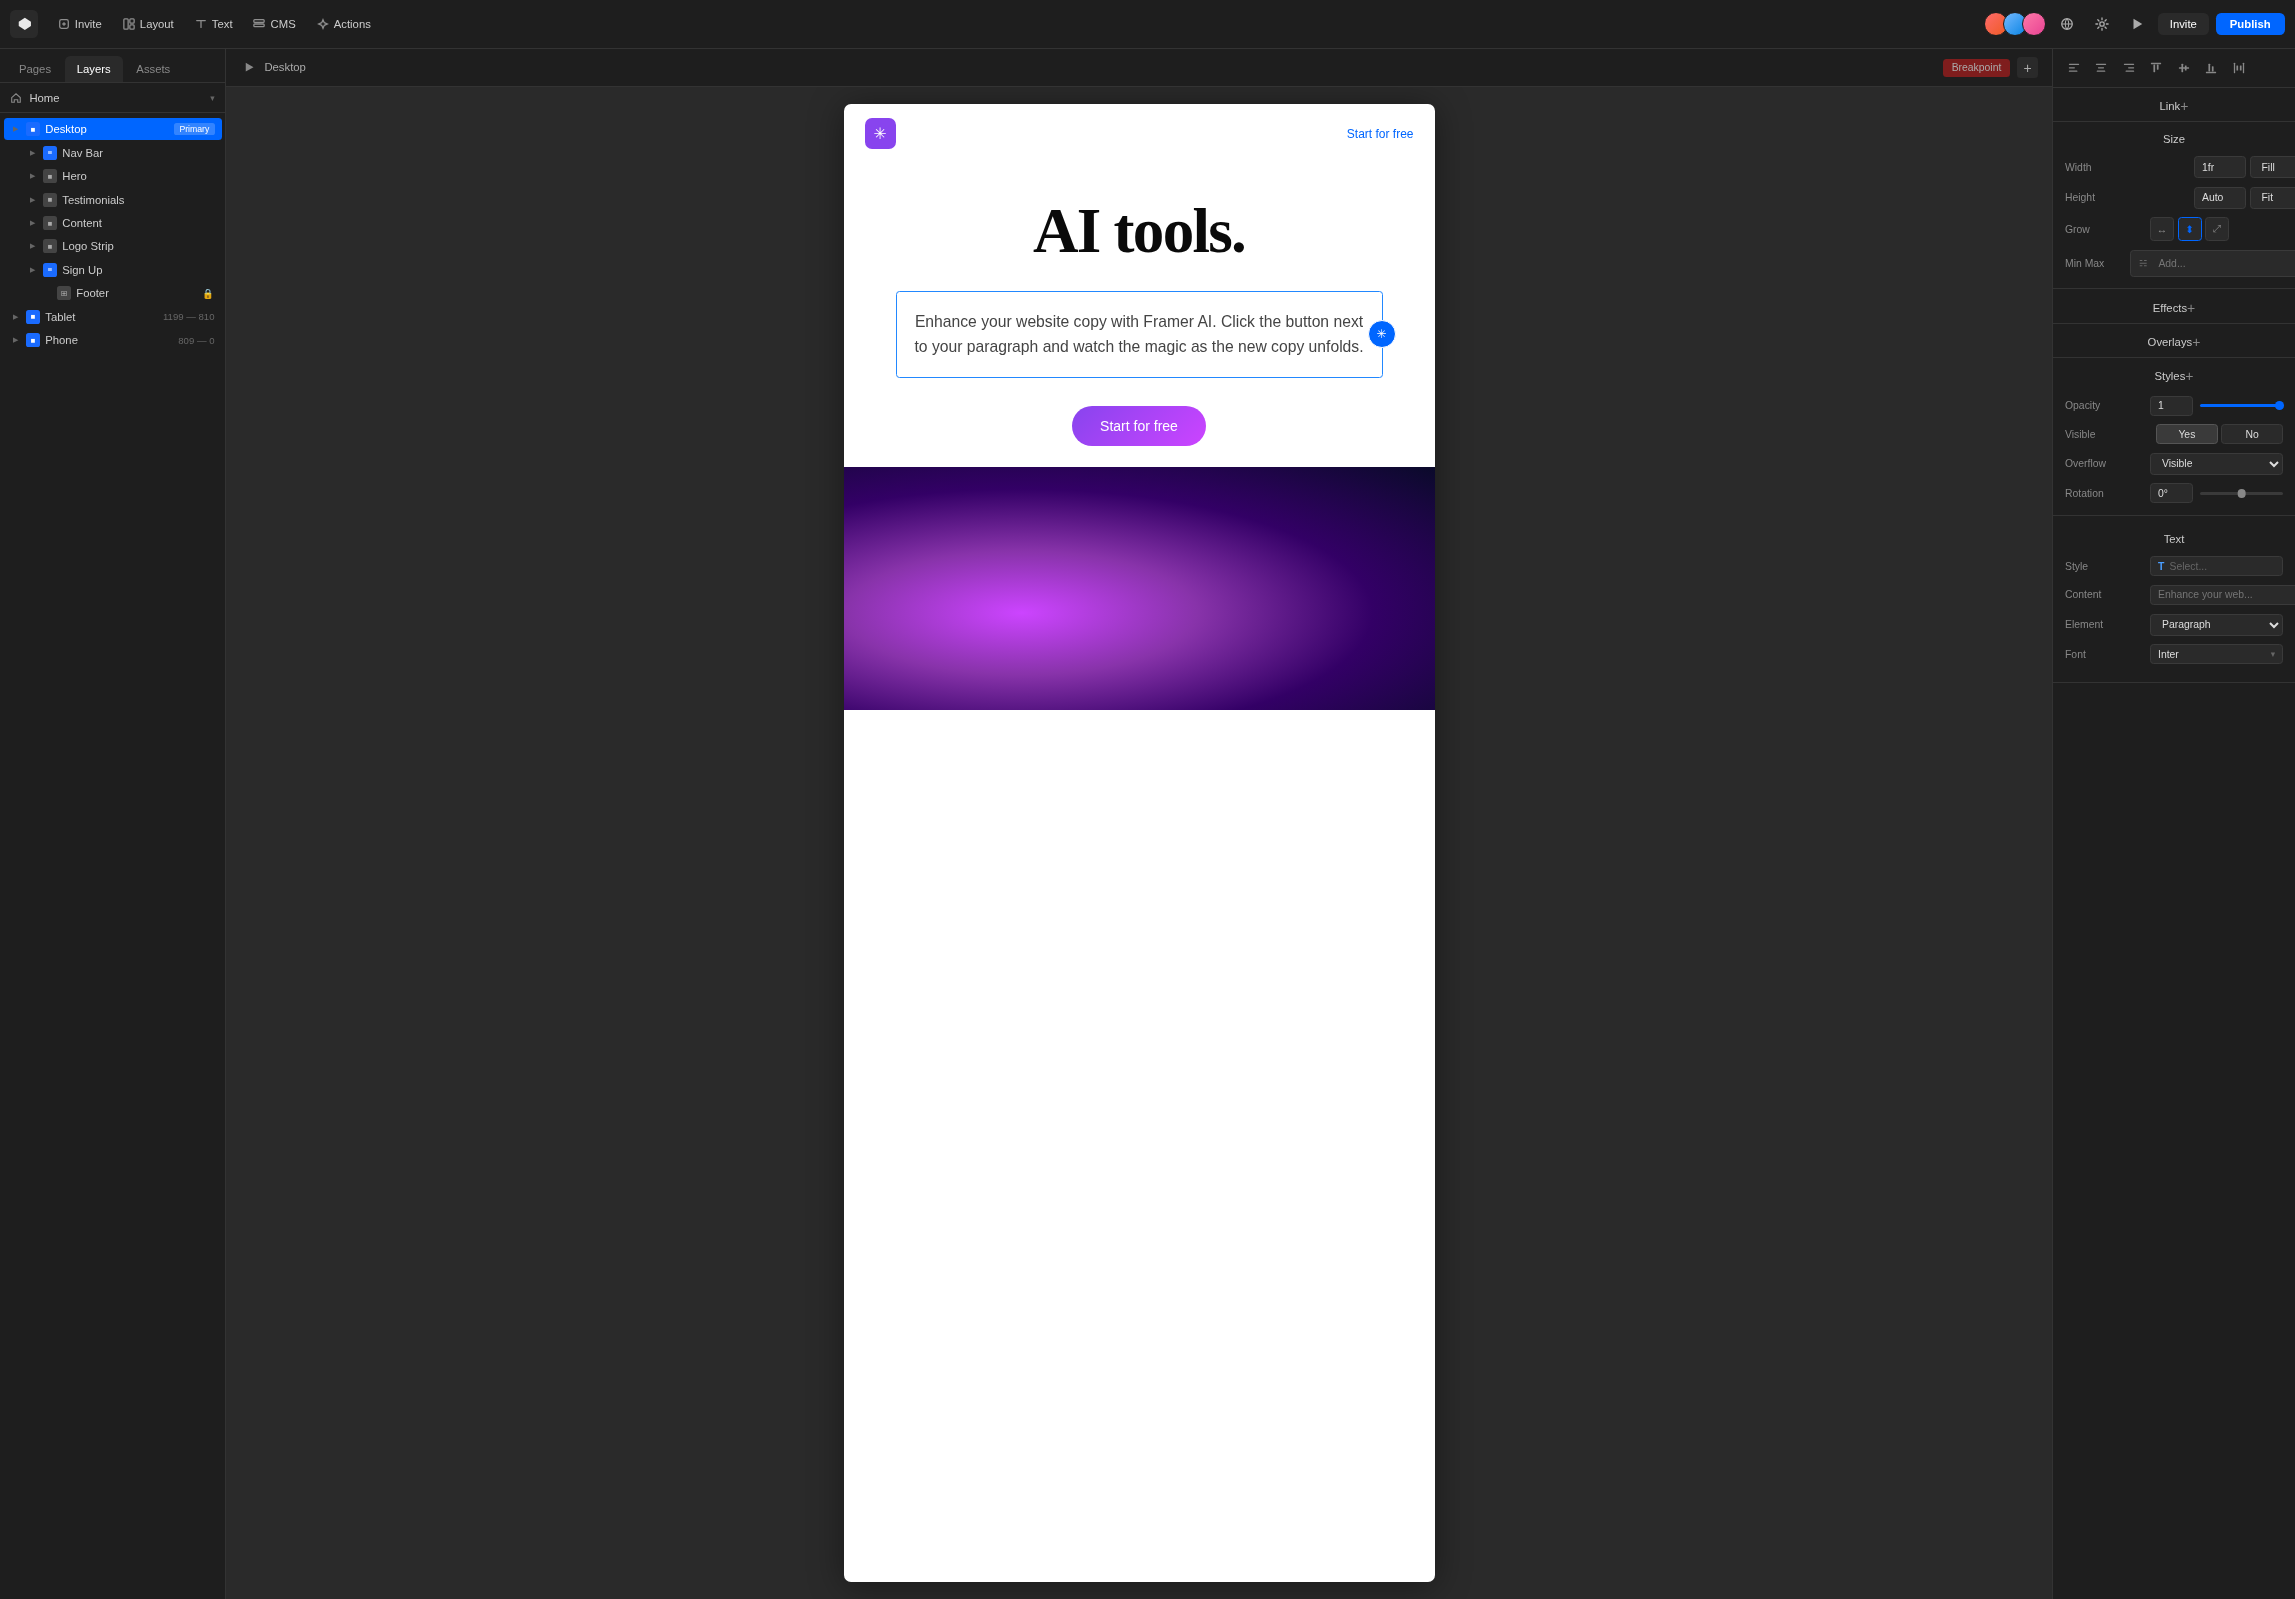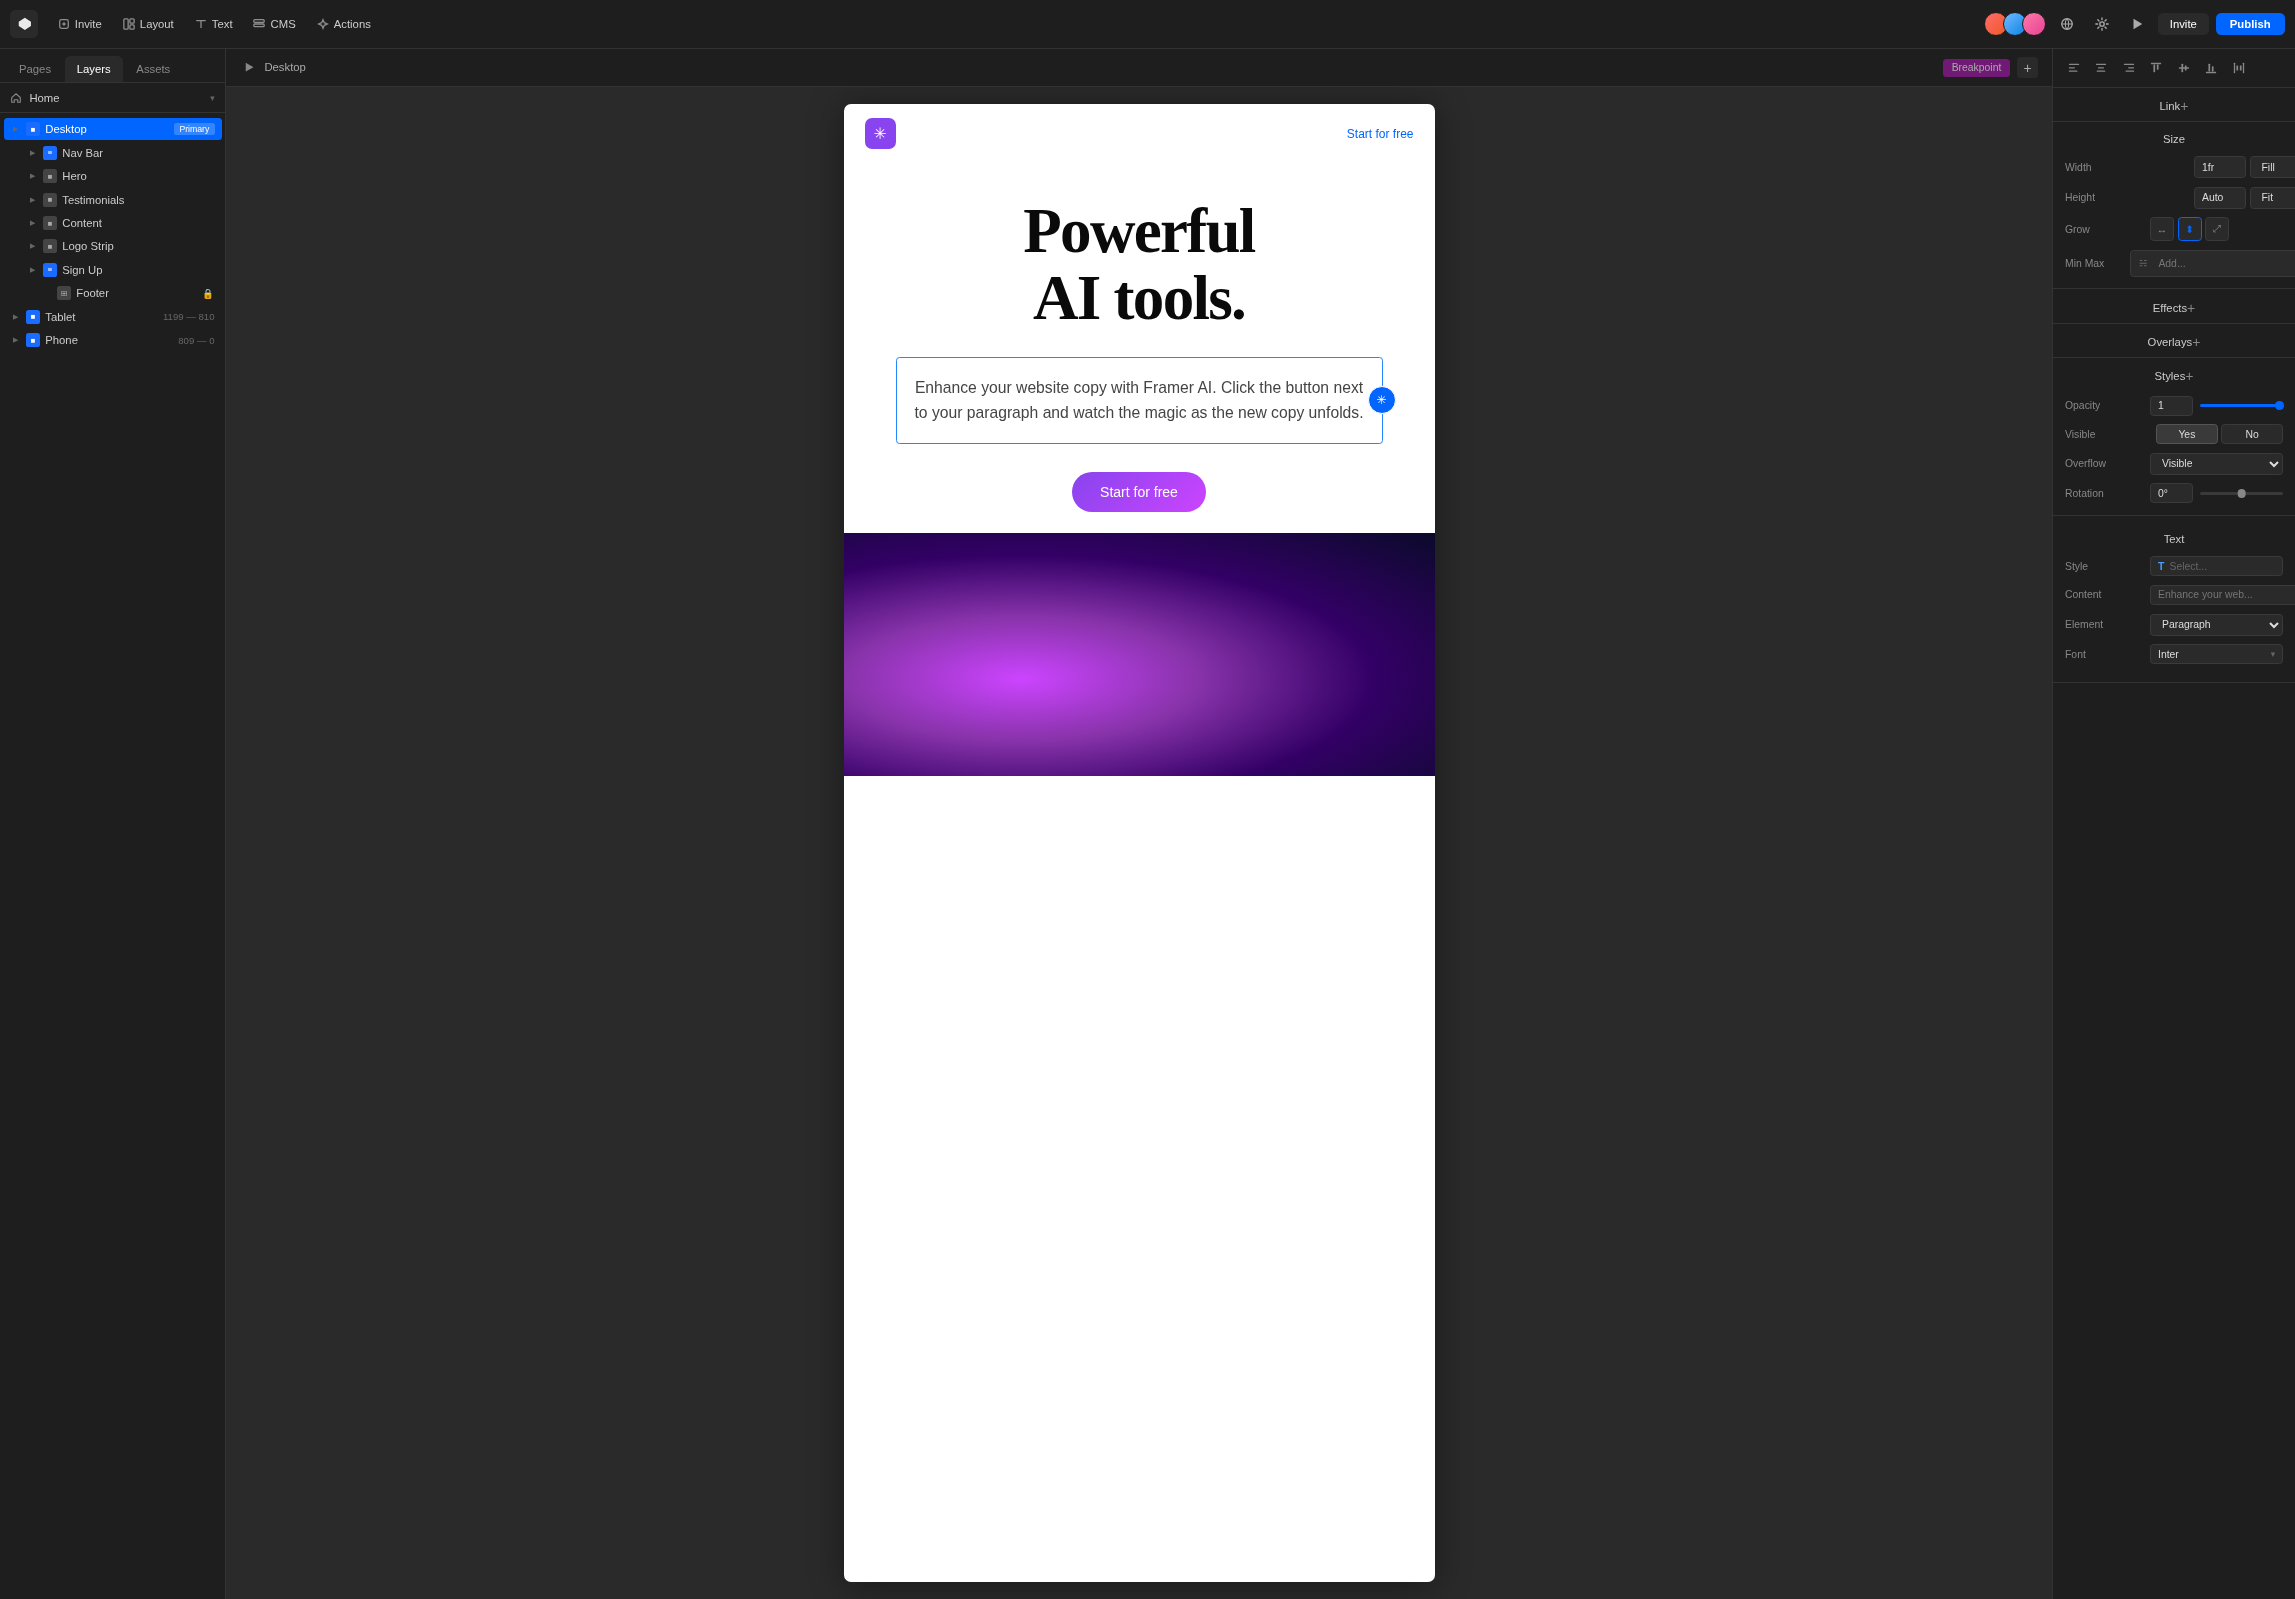--- a/index.html
+++ b/index.html
@@ -45,21 +45,21 @@
     .layer-child { padding-left: 24px; }
     .layer-child2 { padding-left: 38px; }
     .layer-size-text { font-size: 9.6px; color: #666; }
 
     
     .canvas-area { flex: 1; background: #2a2a2a; display: flex; flex-direction: column; overflow: hidden; }
     .canvas-toolbar { background: #1e1e1e; height: 38px; display: flex; align-items: center; padding: 0 14px; gap: 7px; border-bottom: 0.9px solid #333; }
     .canvas-toolbar-left { display: flex; align-items: center; gap: 7px; font-size: 11.3px; color: #aaa; }
     .play-btn { width: 17.4px; height: 17.4px; display: flex; align-items: center; justify-content: center; cursor: pointer; }
     .canvas-toolbar-right { margin-left: auto; display: flex; align-items: center; gap: 7px; font-size: 11.3px; color: #aaa; }
-    .breakpoint-btn { background: #701a75; border: none; border-radius: 3.5px; color: #aaa; padding: 3.5px 8.7px; font-size: 10.4px; cursor: pointer; }
+    .breakpoint-btn { background: #7f1d1d; border: none; border-radius: 3.5px; color: #aaa; padding: 3.5px 8.7px; font-size: 10.4px; cursor: pointer; }
     .add-btn { width: 21px; height: 21px; display: flex; align-items: center; justify-content: center; background: #2a2a2a; border-radius: 3.5px; cursor: pointer; color: #aaa; border: none; font-size: 14px; }
 
     .canvas-viewport { flex: 1; overflow: auto; display: flex; justify-content: center; padding: 17.4px; }
     .canvas-frame { background: #fff; border-radius: 7px; width: 591px; min-height: 609px; overflow: hidden; position: relative; box-shadow: 0 3.5px 35px rgba(0,0,0,0.4); }
     .frame-header { display: flex; align-items: center; justify-content: space-between; padding: 14px 21px; }
     .frame-logo { width: 31px; height: 31px; background: #8844ee; border-radius: 7px; display: flex; align-items: center; justify-content: center; color: #fff; font-size: 15.7px; }
     .frame-start-link { color: #0066ff; font-size: 12px; text-decoration: none; }
 
     .hero-section { padding: 35px 52px 26px; text-align: center; }
     .hero-title { font-size: 63px; font-weight: 800; color: #0a0a0a; line-height: 1.05; letter-spacing: -1.7px; font-family: Georgia, serif; }
@@ -296,21 +296,20 @@
     <div class="canvas-viewport">
       <div class="canvas-frame">
 
         <div class="frame-header">
           <div class="frame-logo">✳</div>
           <a class="frame-start-link">Start for free</a>
         </div>
 
         <div class="hero-section">
           <div class="hero-title">
-            <div>Powerful</div>
             <div>AI tools.</div>
           </div>
         </div>
 
         <div class="para-box">
           <p class="para-text">Enhance your website copy with Framer AI. Click the button next to your paragraph and watch the magic as the new copy unfolds.</p>
           <div class="para-ai-badge">✳</div>
         </div>
 
         <div class="cta-section">

